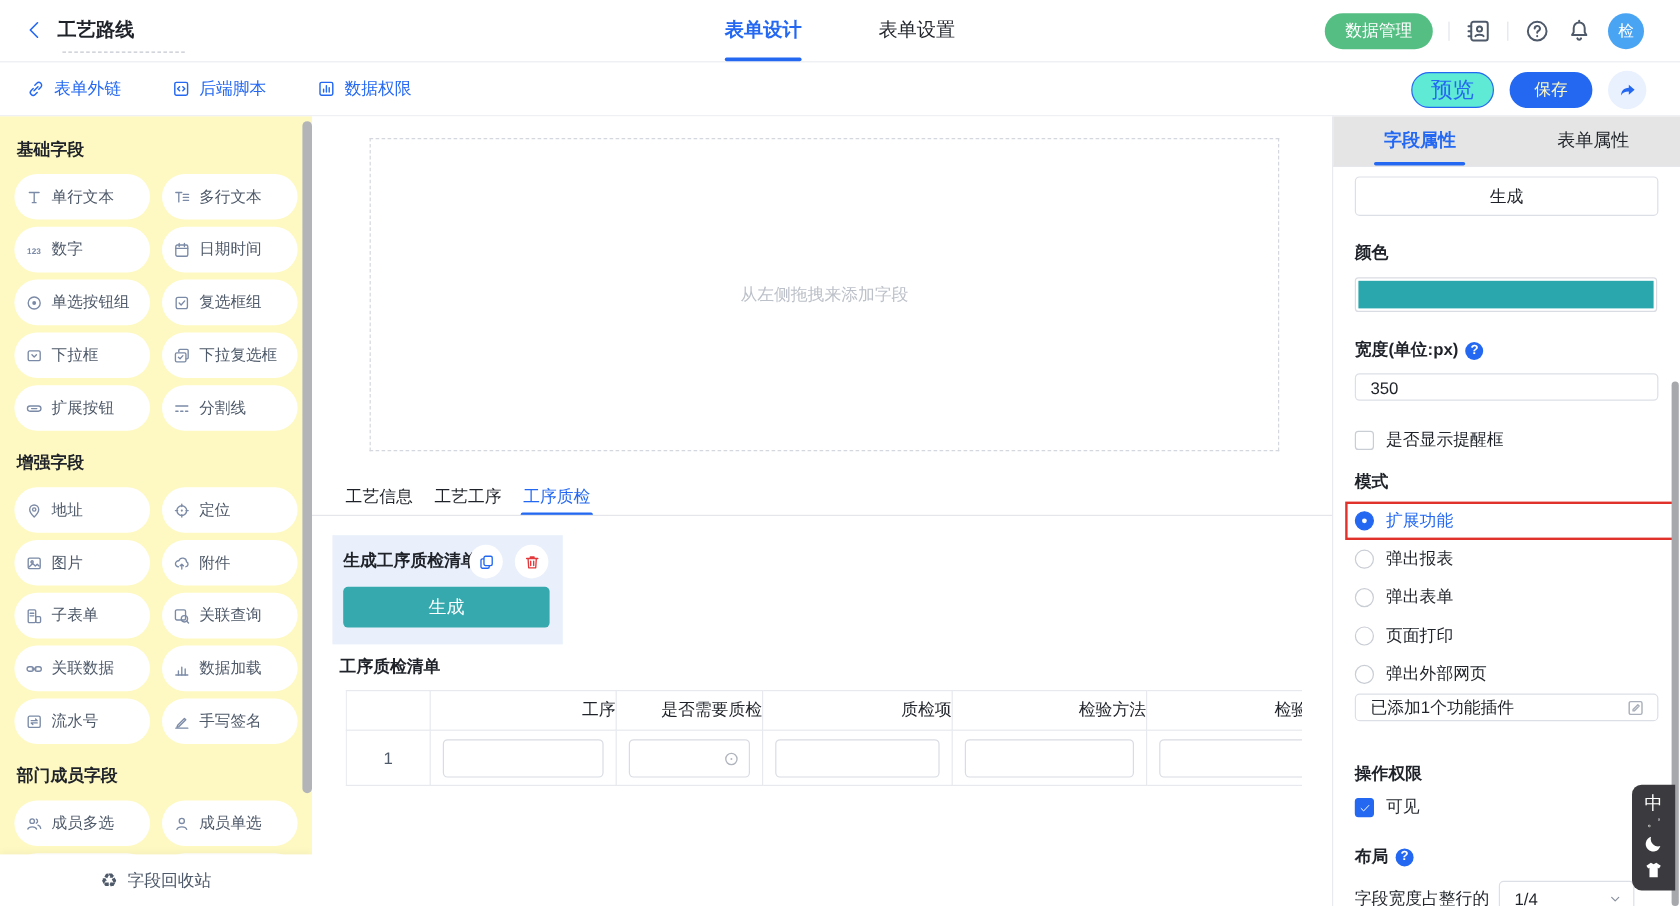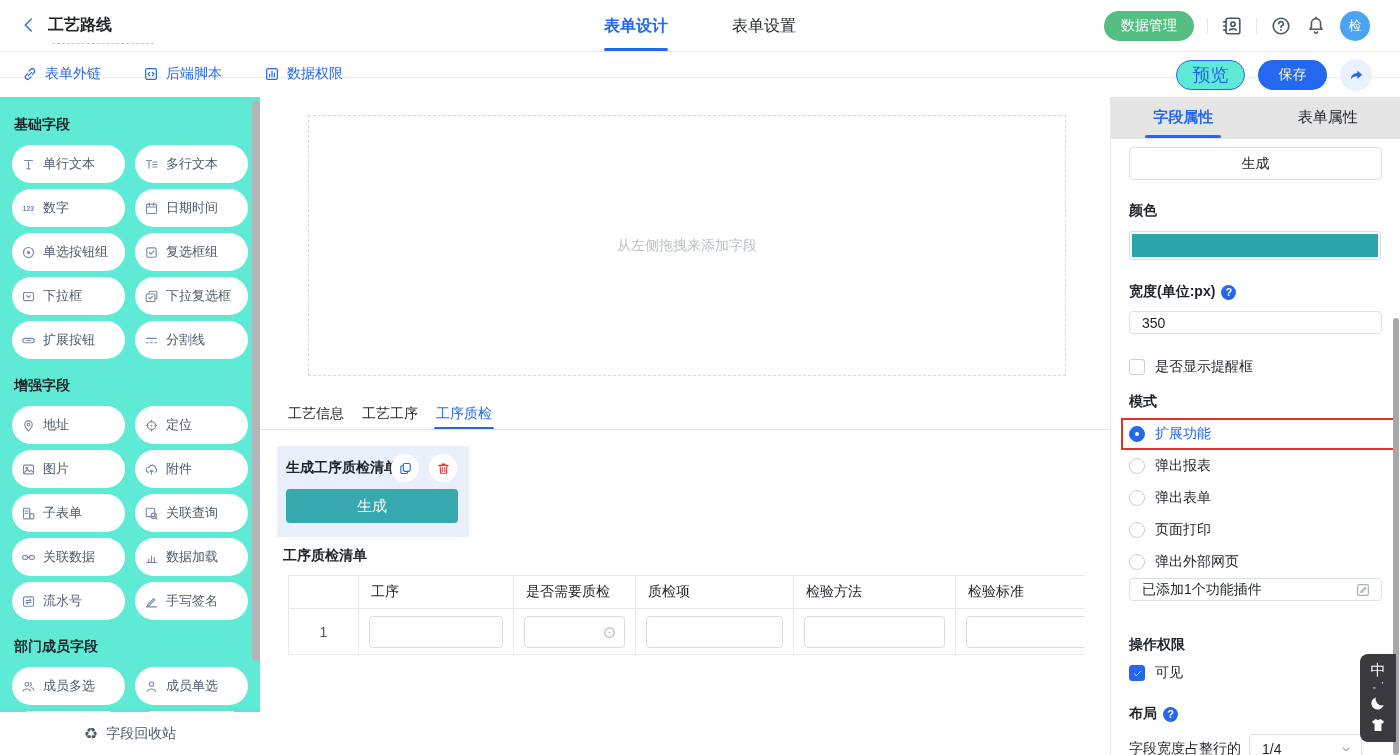--- a/index.html
+++ b/index.html
@@ -20,35 +20,35 @@
   .h-tab.active::after{content:'';position:absolute;left:0;right:0;bottom:0;height:3px;background:#2468f2;border-radius:2px;}
   .header-right{position:absolute;right:30px;top:0;height:51px;display:flex;align-items:center;gap:13px;}
   .btn-green{height:30px;padding:0 17px;border-radius:15px;background:#55bf83;color:#fff;font-size:14px;
              display:flex;align-items:center;cursor:pointer;border:none;}
   .v-div{width:1px;height:16px;background:#e2e4e9;}
   .h-ic{width:22px;height:22px;color:#4e5969;cursor:pointer;}
   .avatar{width:30px;height:30px;border-radius:50%;background:#4aa4f4;color:#fff;font-size:13px;
           display:flex;align-items:center;justify-content:center;cursor:pointer;}
 
   
-  .subbar{position:absolute;top:53px;left:0;right:0;height:25px;background:#fff;border-bottom:1px solid #ebedf0;}
+  .subbar{position:absolute;top:53px;left:0;right:0;height:44px;background:#fff;border-bottom:1px solid #ebedf0;}
   .tb-links{position:absolute;left:22px;top:0;height:42px;display:flex;gap:42px;align-items:center;}
   .tb-link{display:flex;align-items:center;gap:7px;color:#2468f2;font-size:14px;cursor:pointer;text-decoration:none;}
   .tb-link .icon{width:16px;height:16px;}
   .subbar-right{position:absolute;right:28px;top:6px;display:flex;gap:13px;align-items:center;}
   .btn-preview{width:69px;height:30px;border:1px solid #2468f2;color:#2468f2;border-radius:15px;background:#5eead4;
                font-size:18px;display:flex;align-items:center;justify-content:center;cursor:pointer;}
   .btn-save{width:69px;height:30px;border:none;border-radius:15px;background:#2468f2;color:#fef9c3;
             font-size:14px;display:flex;align-items:center;justify-content:center;cursor:pointer;}
   .btn-share{width:32px;height:32px;border-radius:50%;background:#e9f1fe;color:#2468f2;border:none;
              display:flex;align-items:center;justify-content:center;cursor:pointer;}
   .btn-share .icon{width:17px;height:17px;}
 
   
-  .sidebar{position:absolute;top:97px;left:0;width:260px;bottom:0;background:#5eead4;padding:19px 12px 0 12px;overflow:hidden;}
+  .sidebar{position:absolute;top:97px;left:0;width:260px;bottom:0;background:#fef9c3;padding:19px 12px 0 12px;overflow:hidden;}
   .side-title{font-size:14px;font-weight:700;color:#1f2329;line-height:16px;margin:18px 0 13px 2px;}
   .side-title:first-child{margin-top:0;}
   .pill-grid{display:grid;grid-template-columns:1fr 1fr;gap:6px 10px;}
   .pill{height:38px;background:#fff;border-radius:19px;display:flex;align-items:center;padding:0 9px;gap:7px;
         font-size:13px;color:#4e5969;cursor:grab;white-space:nowrap;overflow:hidden;}
   .pill .icon{width:15px;height:15px;color:#7b8aa6;flex:none;}
   .recycle-bar{position:absolute;left:0;bottom:0;width:260px;height:43px;background:#fff;display:flex;align-items:center;
                justify-content:center;gap:8px;font-size:14px;color:#4e5969;cursor:pointer;box-shadow:0 -2px 6px rgba(0,0,0,.04);}
   .recycle-glyph{font-size:16px;color:#4e5969;}
   .side-scrollbar{position:absolute;top:4px;right:0;width:8px;height:560px;background:#b2b4b8;border-radius:4px;cursor:pointer;}
@@ -69,21 +69,21 @@
              display:flex;align-items:center;justify-content:center;cursor:pointer;border:none;}
   .fc-circle .icon{width:15px;height:15px;}
   .fc-copy{left:114px;color:#2468f2;}
   .fc-trash{left:152px;color:#e4393c;}
   .fc-btn{position:absolute;left:9px;top:43px;width:172px;height:34px;background:#35a9ad;border:none;border-radius:4px;
           color:#fff;font-size:15px;cursor:pointer;}
   .subform-title{position:absolute;left:23px;top:450px;font-size:14px;font-weight:700;color:#1f2329;}
   .table-clip{position:absolute;left:28px;top:478px;width:797px;overflow:hidden;}
   table.subform{border-collapse:collapse;table-layout:fixed;width:830px;}
   table.subform th,table.subform td{border:1px solid #e7e9ee;padding:0;}
-  table.subform th{height:33px;font-size:14px;font-weight:400;color:#1f2329;text-align:left;padding-left:12px;background:#fff;}
+  table.subform th{height:33px;font-size:14px;font-weight:400;color:#1f2329;text-align:right;padding-left:12px;background:#fff;}
   table.subform td{height:46px;background:#fff;}
   td.idx{text-align:center;font-size:14px;color:#4e5969;background:#fbfbfc;}
   .cell-input{position:relative;margin:0 10px;height:32px;border:1px solid #d9dce3;border-radius:4px;background:#fff;cursor:text;}
   .cell-input .dot-ic{position:absolute;right:7px;top:8px;width:15px;height:15px;color:#b0b5bd;}
 
   
   .panel{position:absolute;left:1110px;top:97px;width:290px;bottom:0;background:#fff;border-left:1px solid #e8eaef;}
   .panel-tabs{position:absolute;top:0;left:0;right:0;height:42px;display:flex;background:#e5e5e5;border-bottom:1px solid #e5e6eb;}
   .p-tab{flex:1;position:relative;display:flex;align-items:center;justify-content:center;font-size:15px;color:#1f2329;cursor:pointer;}
   .p-tab.active{color:#2468f2;font-weight:600;}

